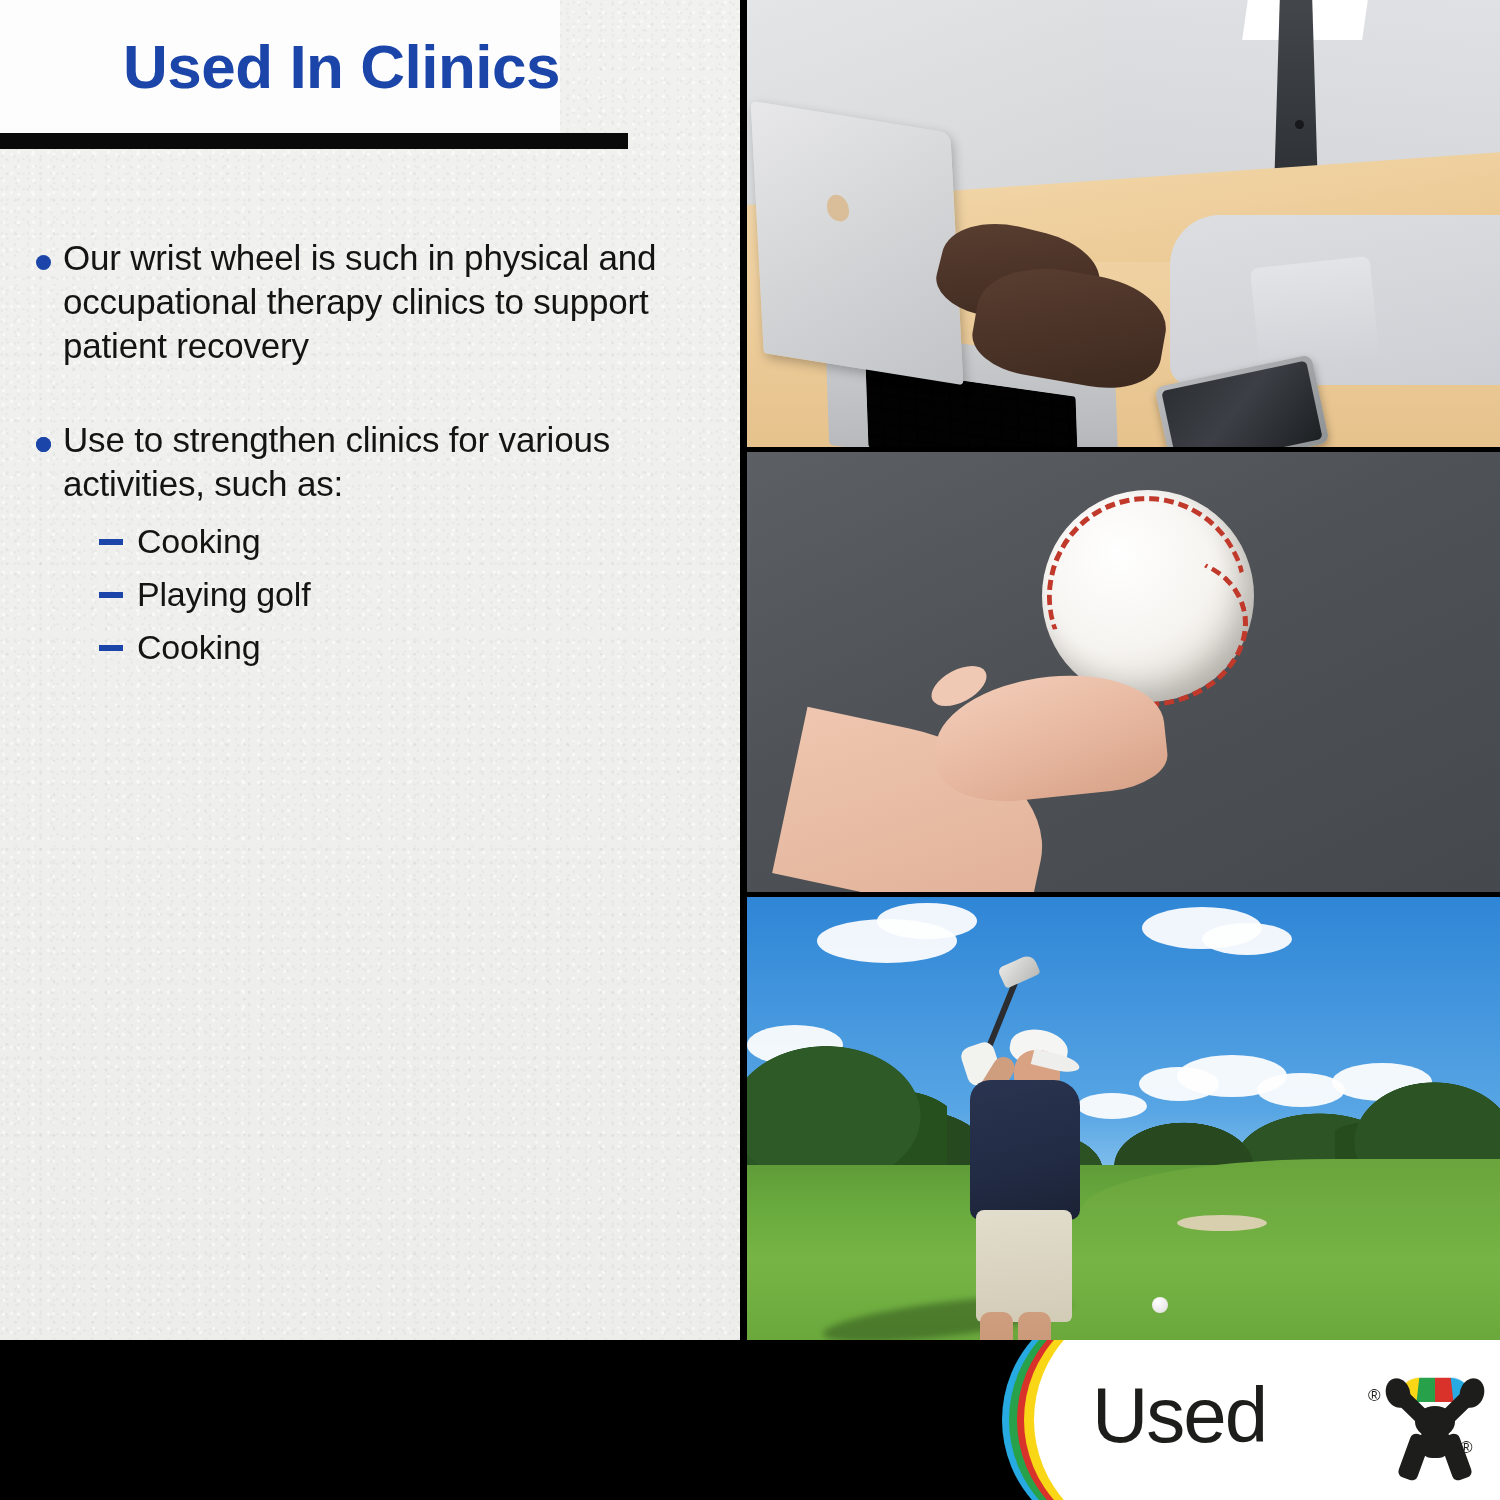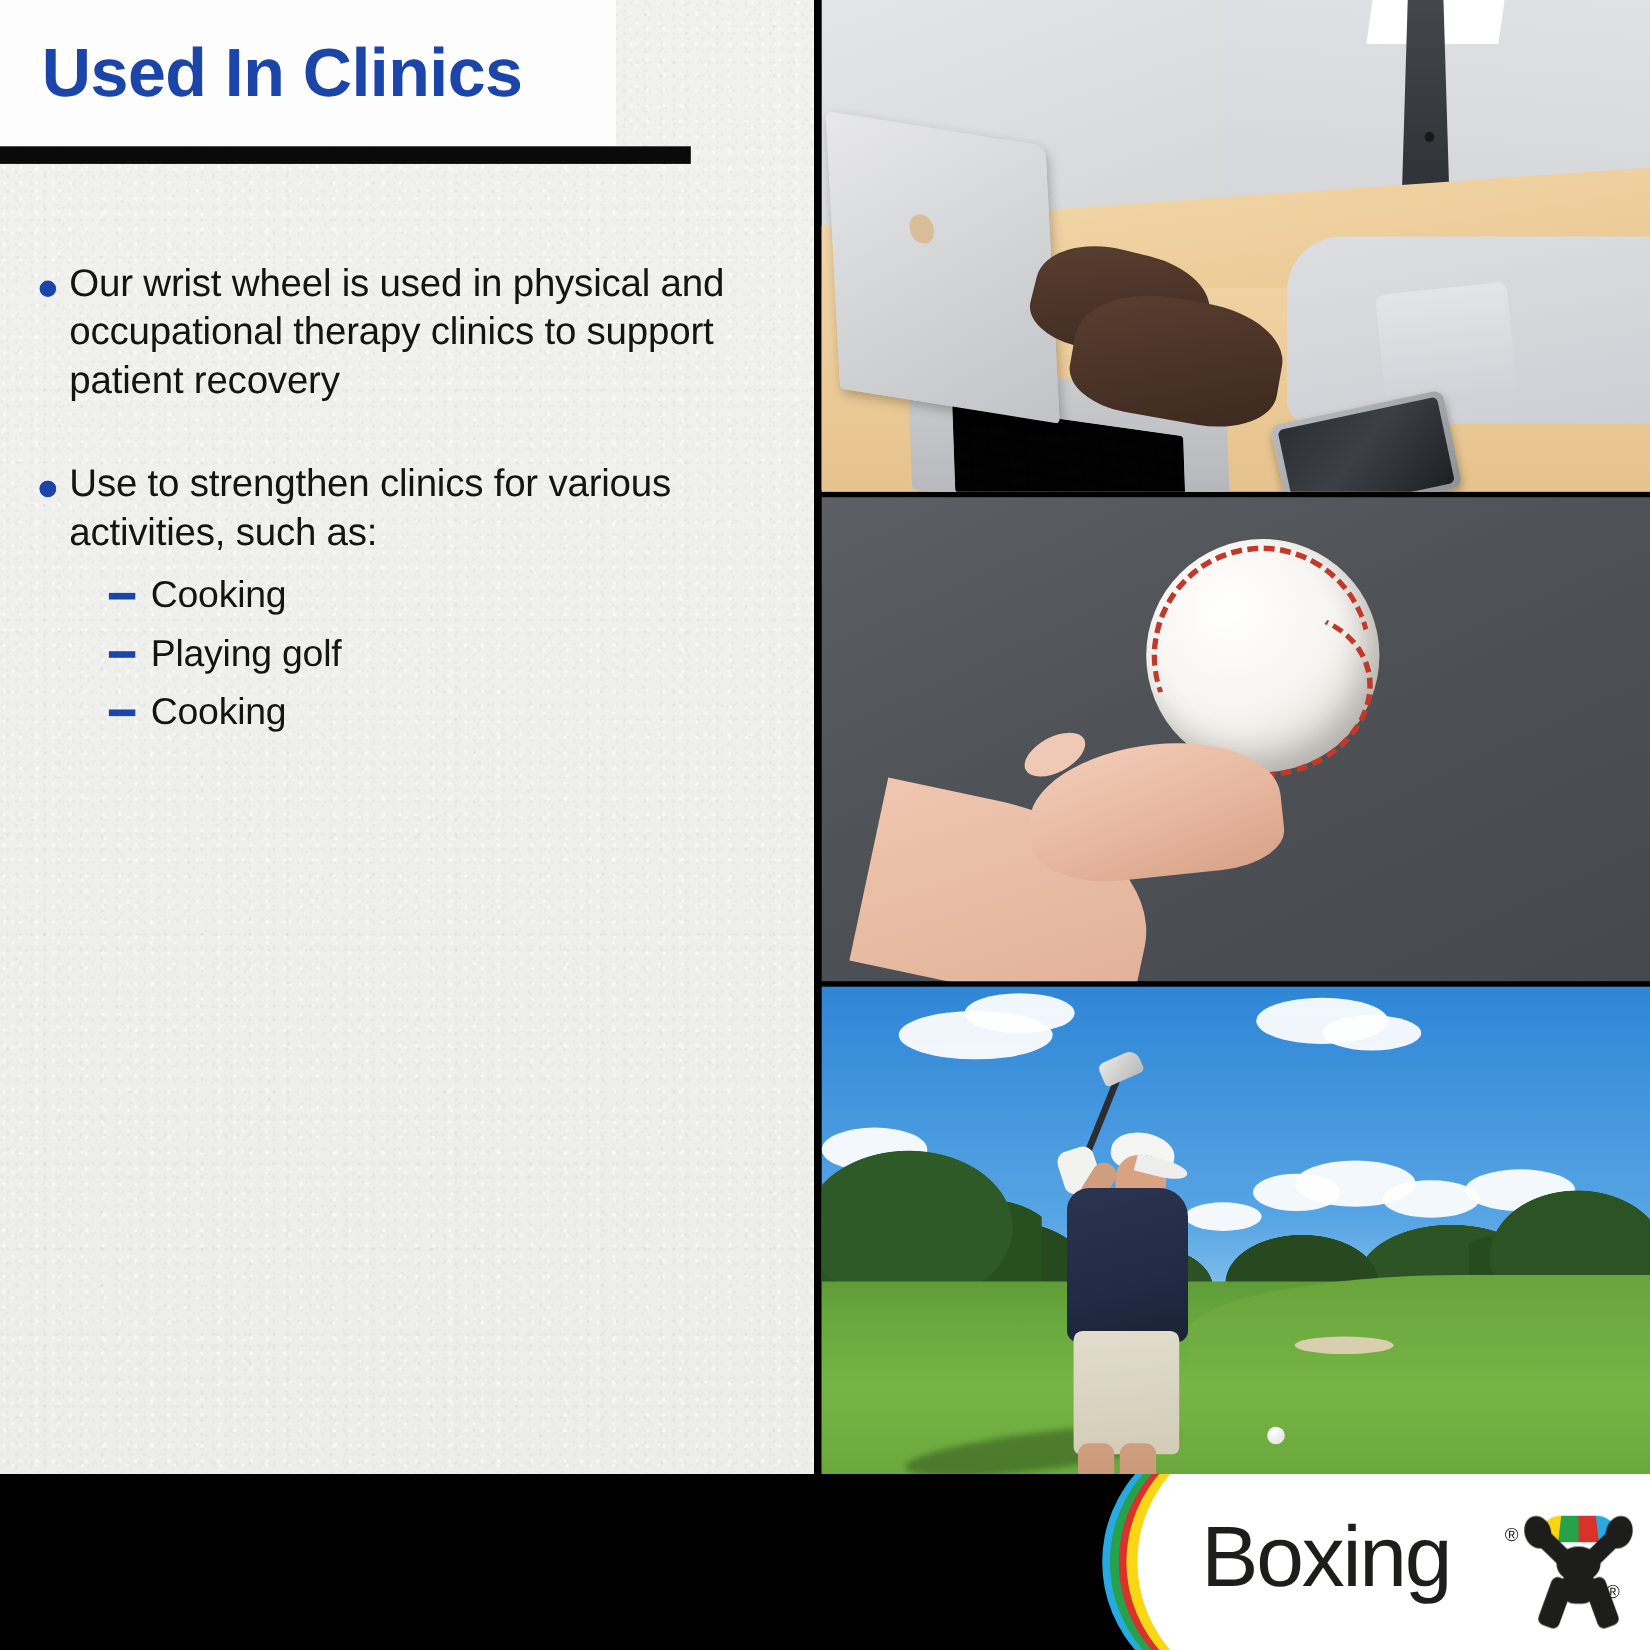--- a/index.html
+++ b/index.html
@@ -25,21 +25,21 @@
       radial-gradient(circle at 24% 88%, rgba(255,255,255,.55) 0 1.4px, transparent 2px),
       radial-gradient(circle at 55% 12%, rgba(255,255,255,.50) 0 1.3px, transparent 1.9px),
       linear-gradient(#f1f1ef, #ededeb);
     background-size:13px 11px, 17px 15px, 11px 13px, 19px 17px, 15px 14px, 21px 19px, 100% 100%;
   }
 
   
   #title-block {
     position:absolute; left:0; top:0; width:560px; height:133px;
     background:#fdfdfd;
-    display:flex; align-items:center;
+    display:flex; align-items:center;justify-content:flex-end;
   }
   #title-text {
     margin-left:38px;
     color:#1b45a8;
     font-size:62px;
     font-weight:bold;
     letter-spacing:-0.5px;
     line-height:1;
     white-space:nowrap;
   }
@@ -390,21 +390,21 @@
 
     <div id="title-block">
       <div id="title-text">Used In Clinics</div>
     </div>
     <div id="title-rule"></div>
 
     <div id="bullet-list">
 
       <div class="bullet-item">
         <span class="bullet-dot"></span>
-        <div class="bullet-text">Our wrist wheel is used in physical and occupational therapy clinics to support patient recovery</div>
+        <div class="bullet-text">Our wrist wheel is such in physical and occupational therapy clinics to support patient recovery</div>
       </div>
 
       <div class="bullet-item">
         <span class="bullet-dot"></span>
       </div>
 
       <div class="bullet-item">
         <span class="bullet-dot"></span>
         <div class="bullet-text">Use to strengthen clinics for various activities, such as:</div>
 
@@ -500,21 +500,21 @@
   </div>
 
 
   <div id="logo-panel">
     <div class="arc" id="arc-blue"></div>
     <div class="arc" id="arc-green"></div>
     <div class="arc" id="arc-red"></div>
     <div class="arc" id="arc-yellow"></div>
     <div id="logo-white"></div>
 
-    <div id="logo-wordmark">Boxing</div>
+    <div id="logo-wordmark">Used</div>
     <div id="logo-reg-1">®</div>
     <div id="logo-reg-2">®</div>
 
     <div id="mascot">
       <div class="m-band"></div>
       <div class="m-hand m-hand-l"></div>
       <div class="m-hand m-hand-r"></div>
       <div class="m-arm m-arm-l"></div>
       <div class="m-arm m-arm-r"></div>
       <div class="m-head"></div>

